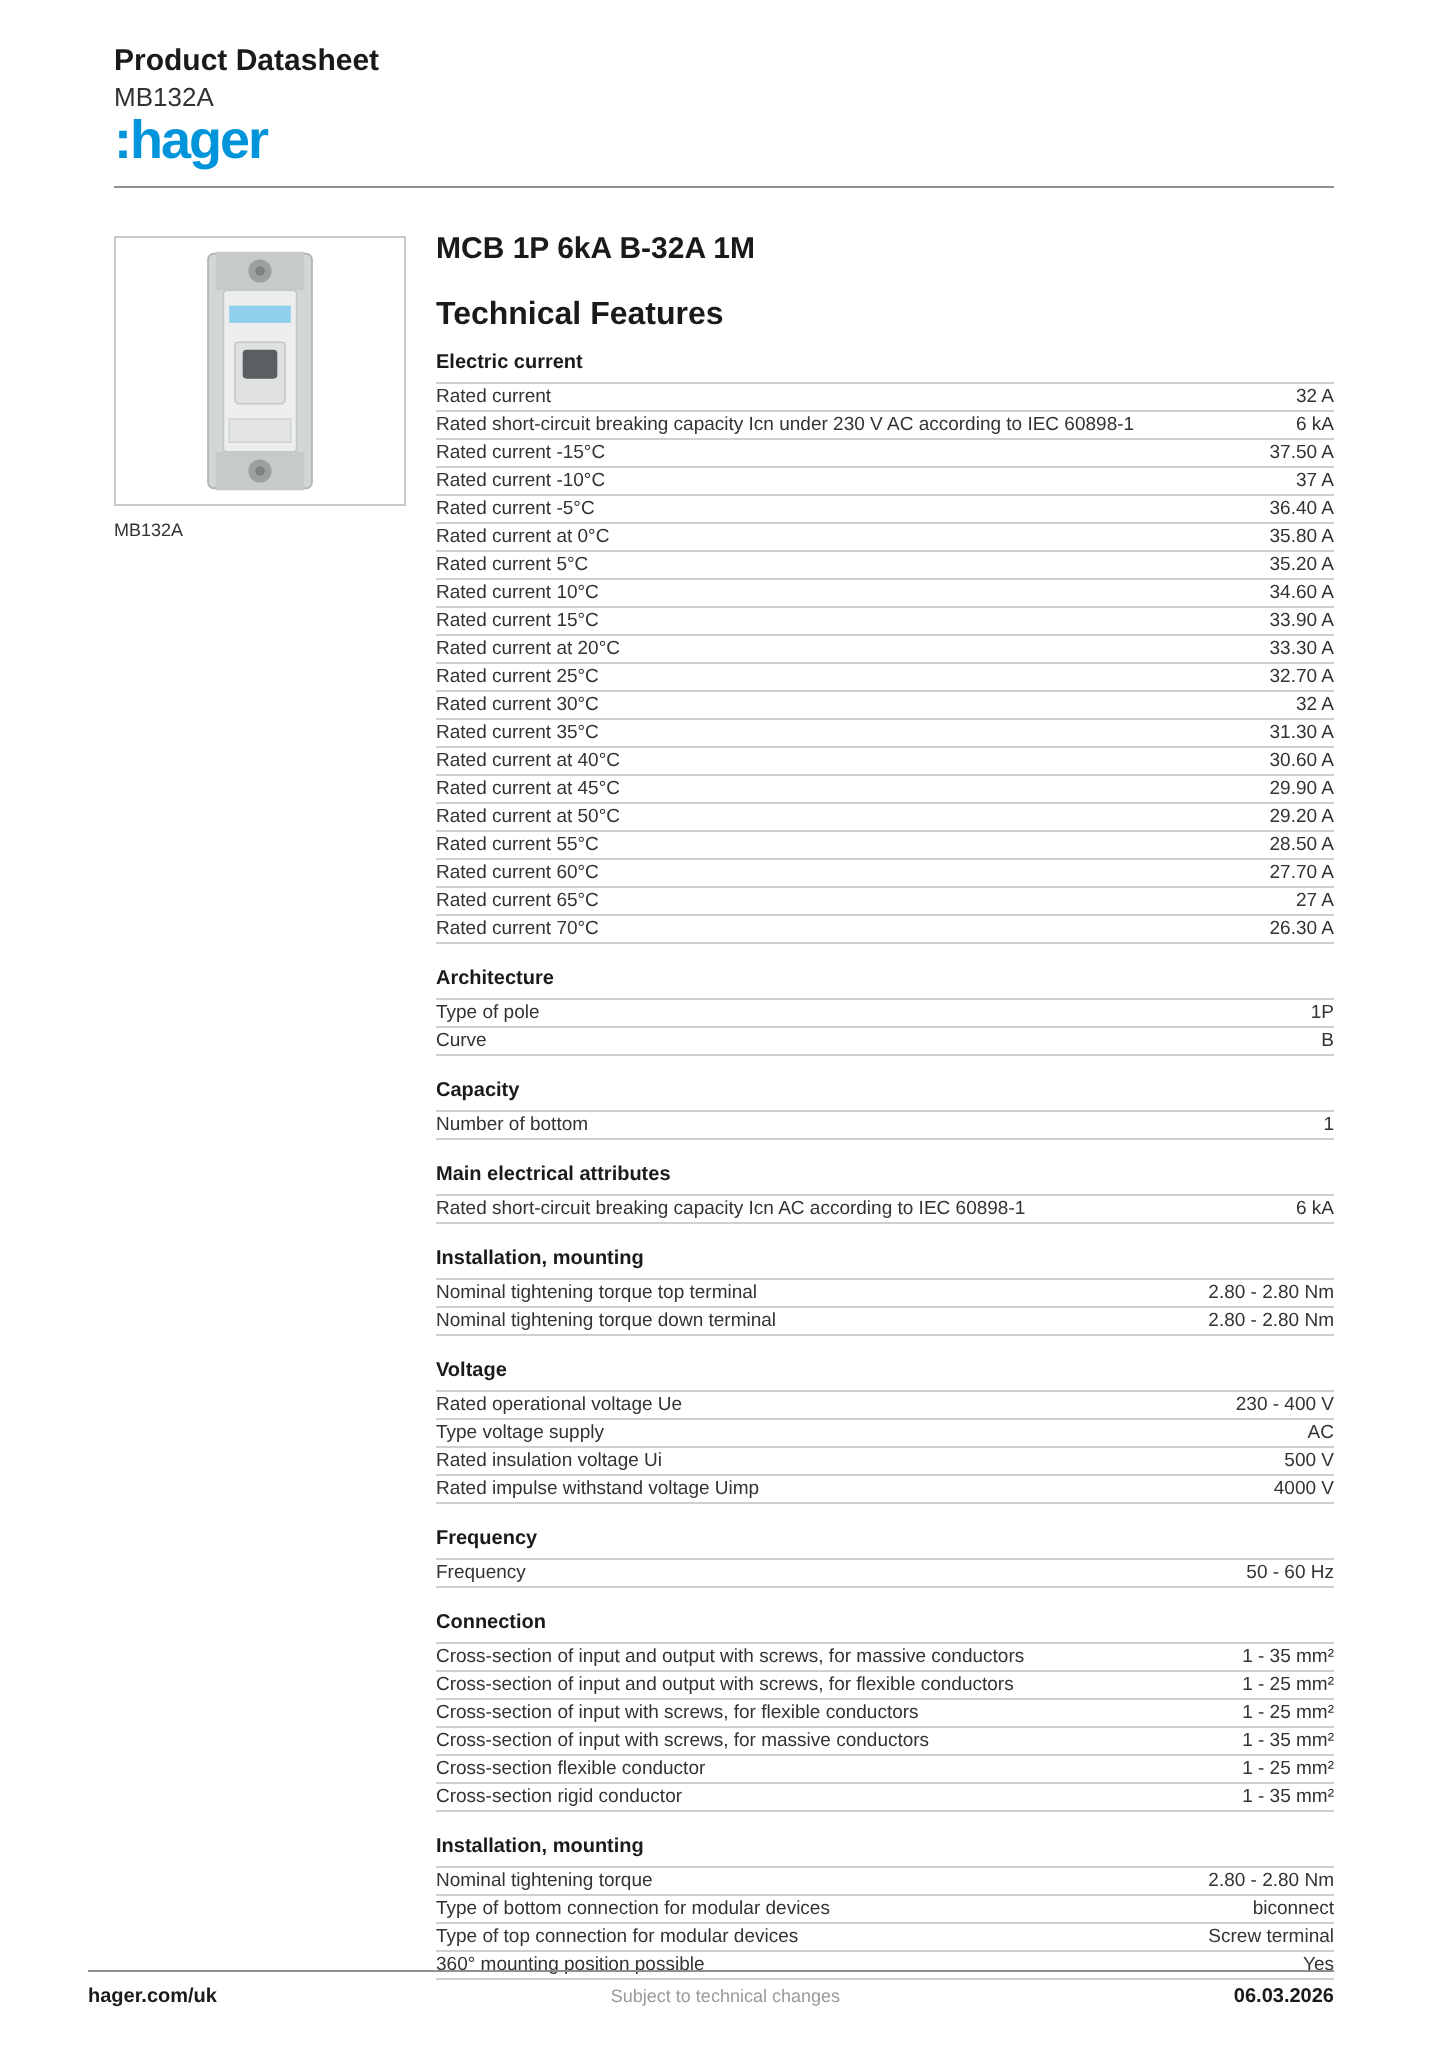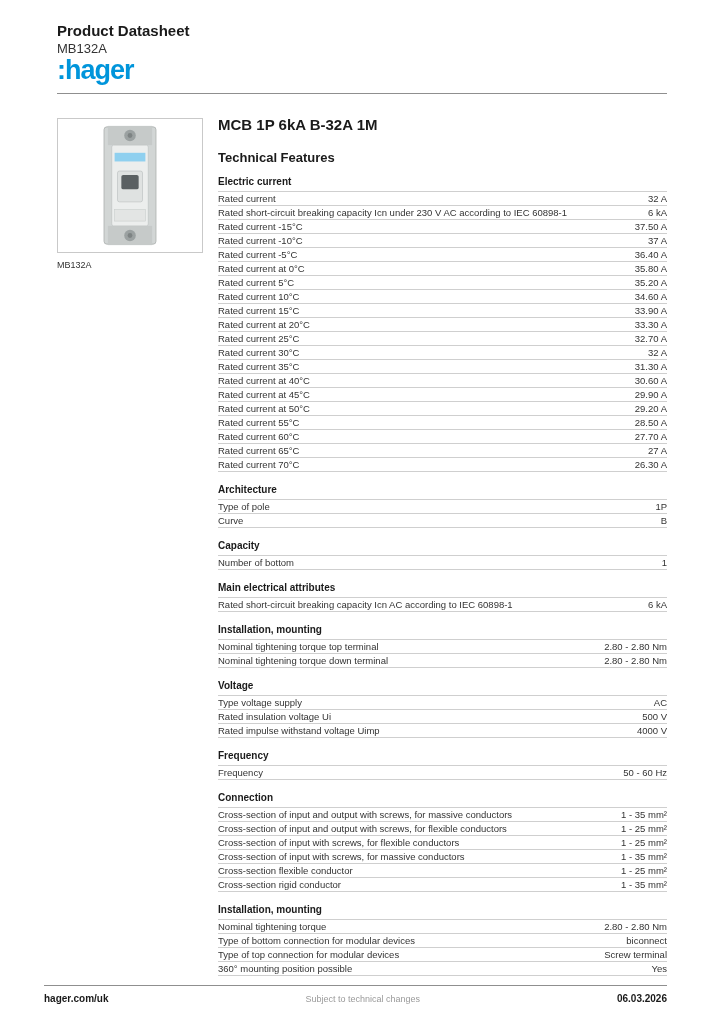--- a/index.html
+++ b/index.html
@@ -22,21 +22,21 @@
   
   .cols{display:flex;margin-top:24px;}
   .leftcol{width:148px;flex:0 0 148px;}
   .imgbox{
     width:146px;height:135px;border:1px solid #c9c9c9;background:#fff;
     display:flex;align-items:center;justify-content:center;box-sizing:border-box;
   }
   .img-caption{font-size:9px;color:#333;margin-top:7px;}
   .maincol{flex:1;margin-left:13px;min-width:0;}
   .prod-heading{font-size:15px;font-weight:bold;color:#1a1a1a;line-height:13px;}
-  .tech-title{font-size:13px;font-weight:bold;color:#1a1a1a;margin-top:21px;line-height:12px;}
+  .tech-title{font-size:16px;font-weight:bold;color:#1a1a1a;margin-top:21px;line-height:12px;}
   
   .section{margin-top:12px;}
   .section-title{font-size:10px;font-weight:bold;color:#1a1a1a;line-height:12px;margin-bottom:3px;}
   .spec-table{border-top:1px solid #cfcfcf;}
   .spec-row{
     display:flex;justify-content:space-between;align-items:baseline;
     border-bottom:1px solid #cfcfcf;
     padding:2px 0 1px 0;
     font-size:9.5px;line-height:10px;color:#333;
   }
@@ -219,20 +219,24 @@
                 <div class="spec-row">
                   <span class="spec-label">Nominal tightening torque down terminal</span>
                   <span class="spec-value">2.80 - 2.80 Nm</span>
                 </div>
               </div>
             </div>
             <div class="section">
               <div class="section-title">Voltage</div>
               <div class="spec-table">
                 <div class="spec-row">
+                  <span class="spec-label">Rated operational voltage Ue</span>
+                  <span class="spec-value">230 - 400 V</span>
+                </div>
+                <div class="spec-row">
                   <span class="spec-label">Type voltage supply</span>
                   <span class="spec-value">AC</span>
                 </div>
                 <div class="spec-row">
                   <span class="spec-label">Rated insulation voltage Ui</span>
                   <span class="spec-value">500 V</span>
                 </div>
                 <div class="spec-row">
                   <span class="spec-label">Rated impulse withstand voltage Uimp</span>
                   <span class="spec-value">4000 V</span>

